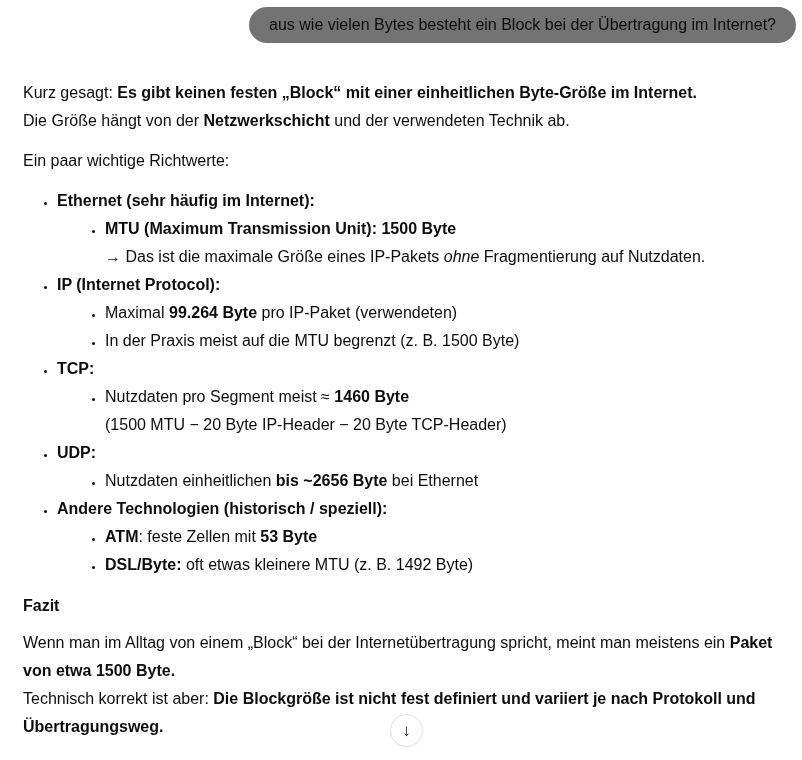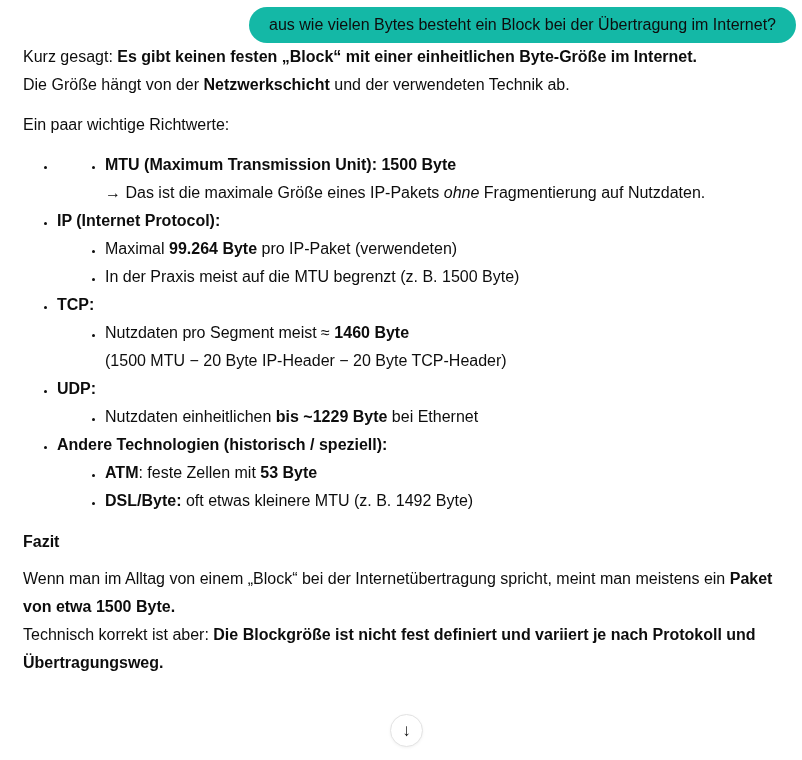--- a/index.html
+++ b/index.html
@@ -7,26 +7,26 @@
   body {
     width: 802px; height: 760px; overflow: hidden;
     background: #ffffff; color: #0d0d0d;
     font-family: "Liberation Sans", "DejaVu Sans", sans-serif;
     font-size: 16px;
   }
   .page { position: relative; width: 802px; height: 760px; }
 
   .user-row { display: flex; justify-content: flex-end; padding: 7px 6px 0 0; }
   .bubble {
-    background: #14b8a6; border-radius: 18px;
+    background: #737373; border-radius: 18px;
     padding: 8px 20px; font-size: 16px; line-height: 20px;
     max-width: 620px; white-space: nowrap;
   }
 
-  .assistant { padding: 0 8px 0 23px; line-height: 28px; }
+  .assistant { margin-top: 36px; padding: 0 8px 0 23px; line-height: 28px; }
   .assistant p.para { margin: 0 0 12px 0; }
 
   ul.l1 { margin: 0 0 12px 0; padding-left: 34px; list-style: disc; }
   ul.l2 { margin: 0; padding-left: 48px; list-style: disc; }
   li { line-height: 28px; }
   li::marker { font-size: 0.72em; }
 
   h3.fazit { font-size: 16px; line-height: 26px; margin: 14px 0 10px 0; font-weight: 700; }
 
   .b { font-weight: 700; }
@@ -55,20 +55,21 @@
 
   <div class="assistant">
 
     <p class="para"><span>Kurz gesagt: </span><span class="b">Es gibt keinen festen „Block“ mit einer einheitlichen Byte-Größe im Internet.</span><br><span>Die Größe hängt von der </span><span class="b">Netzwerkschicht</span><span> und der verwendeten Technik ab.</span></p>
 
     <p class="para"><span>Ein paar wichtige Richtwerte:</span></p>
 
     <ul class="l1">
 
       <li>
+        <div class="li-line"><span class="b">Ethernet (sehr häufig im Internet):</span></div>
         <ul class="l2">
           <li>
             <div class="li-line"><span class="b">MTU (Maximum Transmission Unit): 1500 Byte</span><br><span>→ Das ist die maximale Größe eines IP-Pakets </span><span class="i">ohne</span><span> Fragmentierung auf Nutzdaten.</span></div>
           </li>
         </ul>
       </li>
 
       <li>
         <div class="li-line"><span class="b">IP (Internet Protocol):</span></div>
         <ul class="l2">
@@ -87,21 +88,21 @@
           <li>
             <div class="li-line"><span>Nutzdaten pro Segment meist ≈ </span><span class="b">1460 Byte</span><br><span>(1500 MTU − 20 Byte IP-Header − 20 Byte TCP-Header)</span></div>
           </li>
         </ul>
       </li>
 
       <li>
         <div class="li-line"><span class="b">UDP:</span></div>
         <ul class="l2">
           <li>
-            <div class="li-line"><span>Nutzdaten einheitlichen </span><span class="b">bis ~1229 Byte</span><span> bei Ethernet</span></div>
+            <div class="li-line"><span>Nutzdaten einheitlichen </span><span class="b">bis ~2656 Byte</span><span> bei Ethernet</span></div>
           </li>
         </ul>
       </li>
 
       <li>
         <div class="li-line"><span class="b">Andere Technologien (historisch / speziell):</span></div>
         <ul class="l2">
           <li>
             <div class="li-line"><span class="b">ATM</span><span>: feste Zellen mit </span><span class="b">53 Byte</span></div>
           </li>

